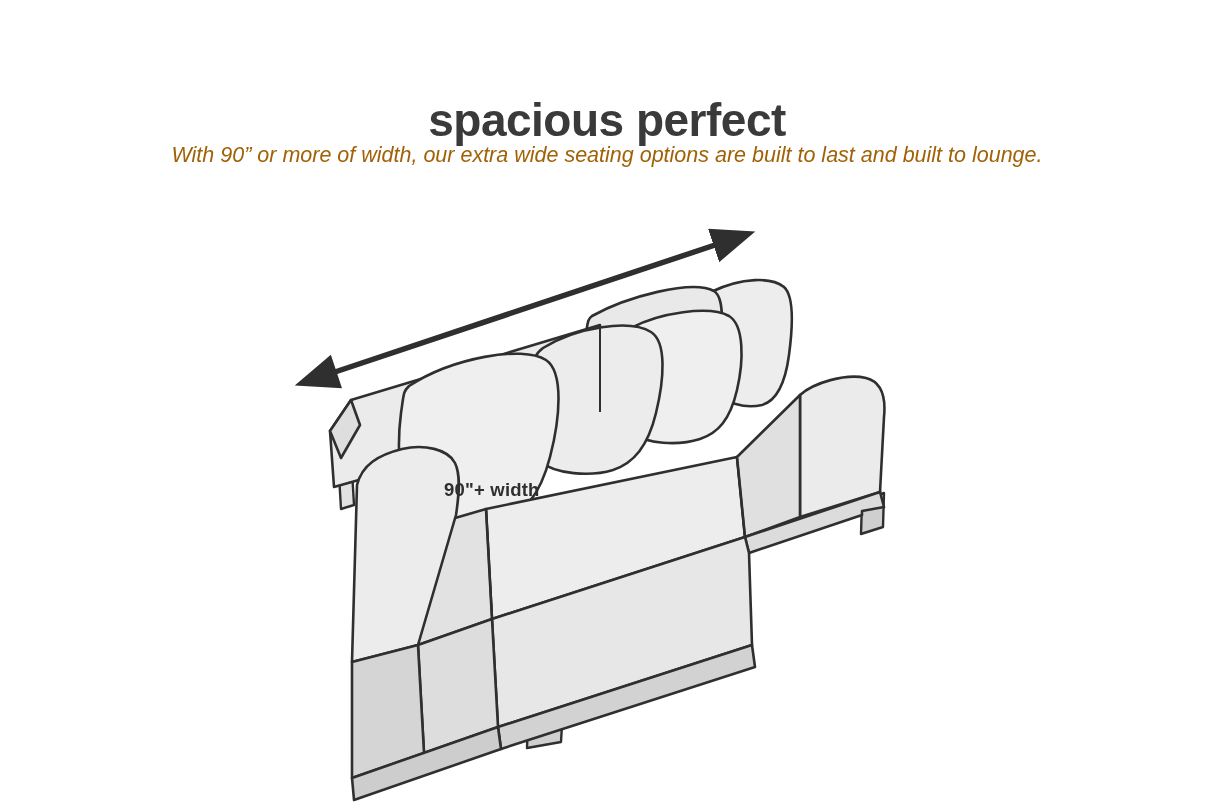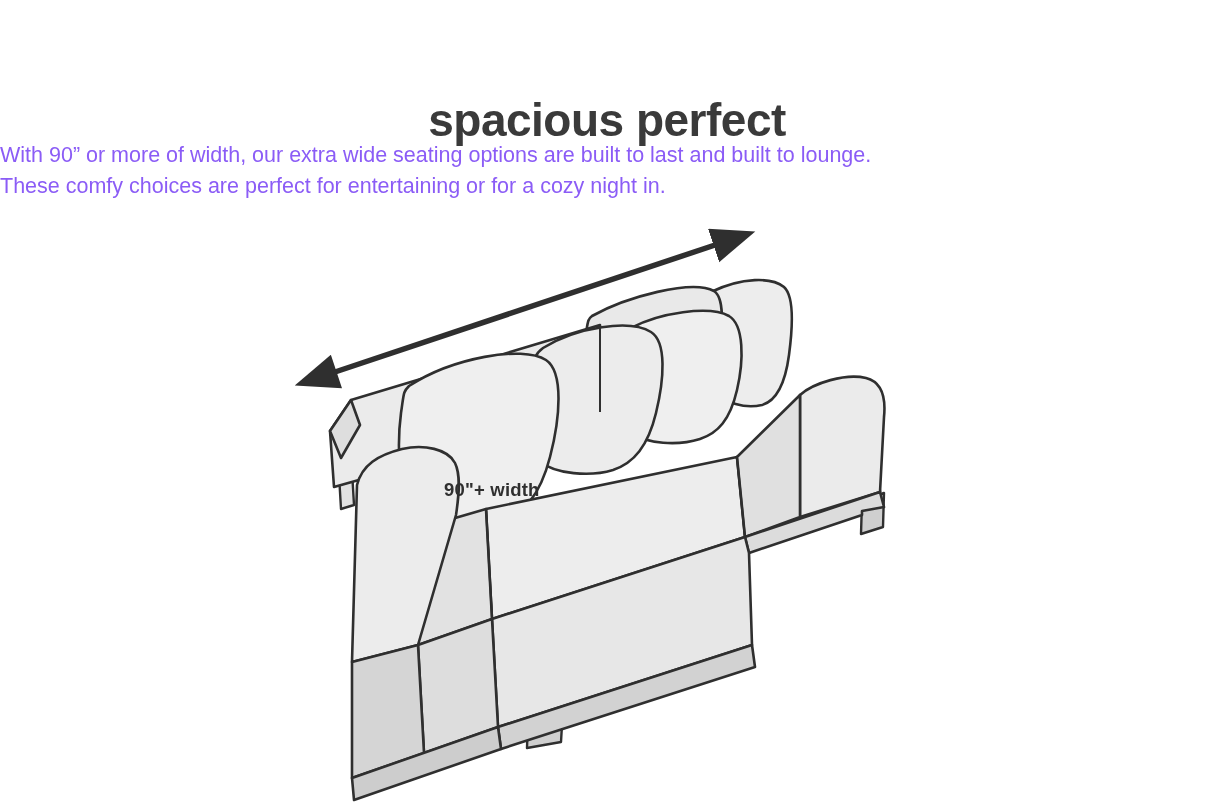--- a/index.html
+++ b/index.html
@@ -31,25 +31,26 @@
     font-weight: bold;
     letter-spacing: -0.5px;
     color: #3a3a3a;
     line-height: 1.15;
   }
   .subcopy {
     position: absolute;
     top: 140px;
     left: 0;
     width: 1214px;
-    text-align: left;
+    text-align: center;
     font-size: 21.5px;
     font-weight: normal;
-    color: #8b5cf6;
+    color: #a16207;
     line-height: 1.42;
+    font-style: italic;
   }
   .subcopy .line {
     display: block;
   }
   .illustration {
     position: absolute;
     top: 215px;
     left: 0;
     width: 1214px;
     height: 595px;
@@ -67,21 +68,20 @@
 </style>
 </head>
 <body>
 
 <div class="page">
 
   <h1 class="headline">spacious perfect</h1>
 
   <div class="subcopy">
     <span class="line">With 90” or more of width, our extra wide seating options are built to last and built to lounge.</span>
-    <span class="line">These comfy choices are perfect for entertaining or for a cozy night in.</span>
   </div>
 
   <div class="illustration">
     <svg width="1214" height="595" viewBox="0 0 1214 595" xmlns="http://www.w3.org/2000/svg">
       <defs>
         <marker id="arrowEnd" markerWidth="10" markerHeight="10" refX="2" refY="3.2" orient="auto">
           <path d="M0,0 L8,3.2 L0,6.4 z" fill="#2f2f2f"></path>
         </marker>
         <marker id="arrowStart" markerWidth="10" markerHeight="10" refX="6" refY="3.2" orient="auto">
           <path d="M8,0 L0,3.2 L8,6.4 z" fill="#2f2f2f"></path>

